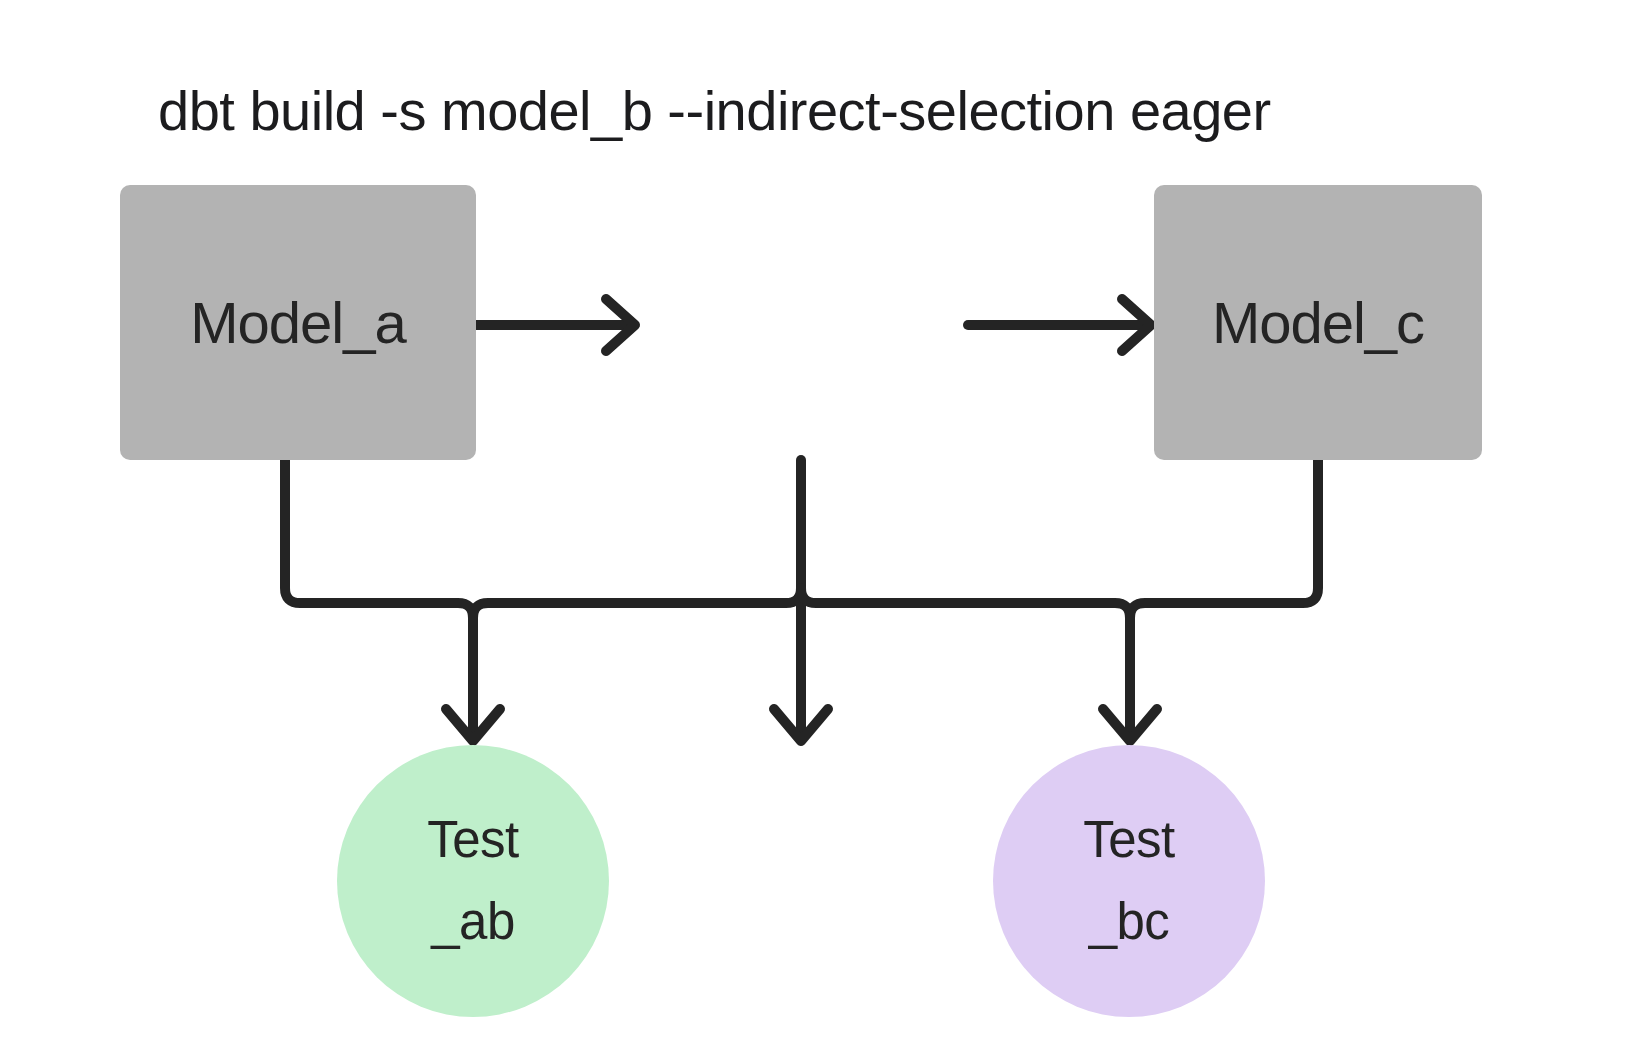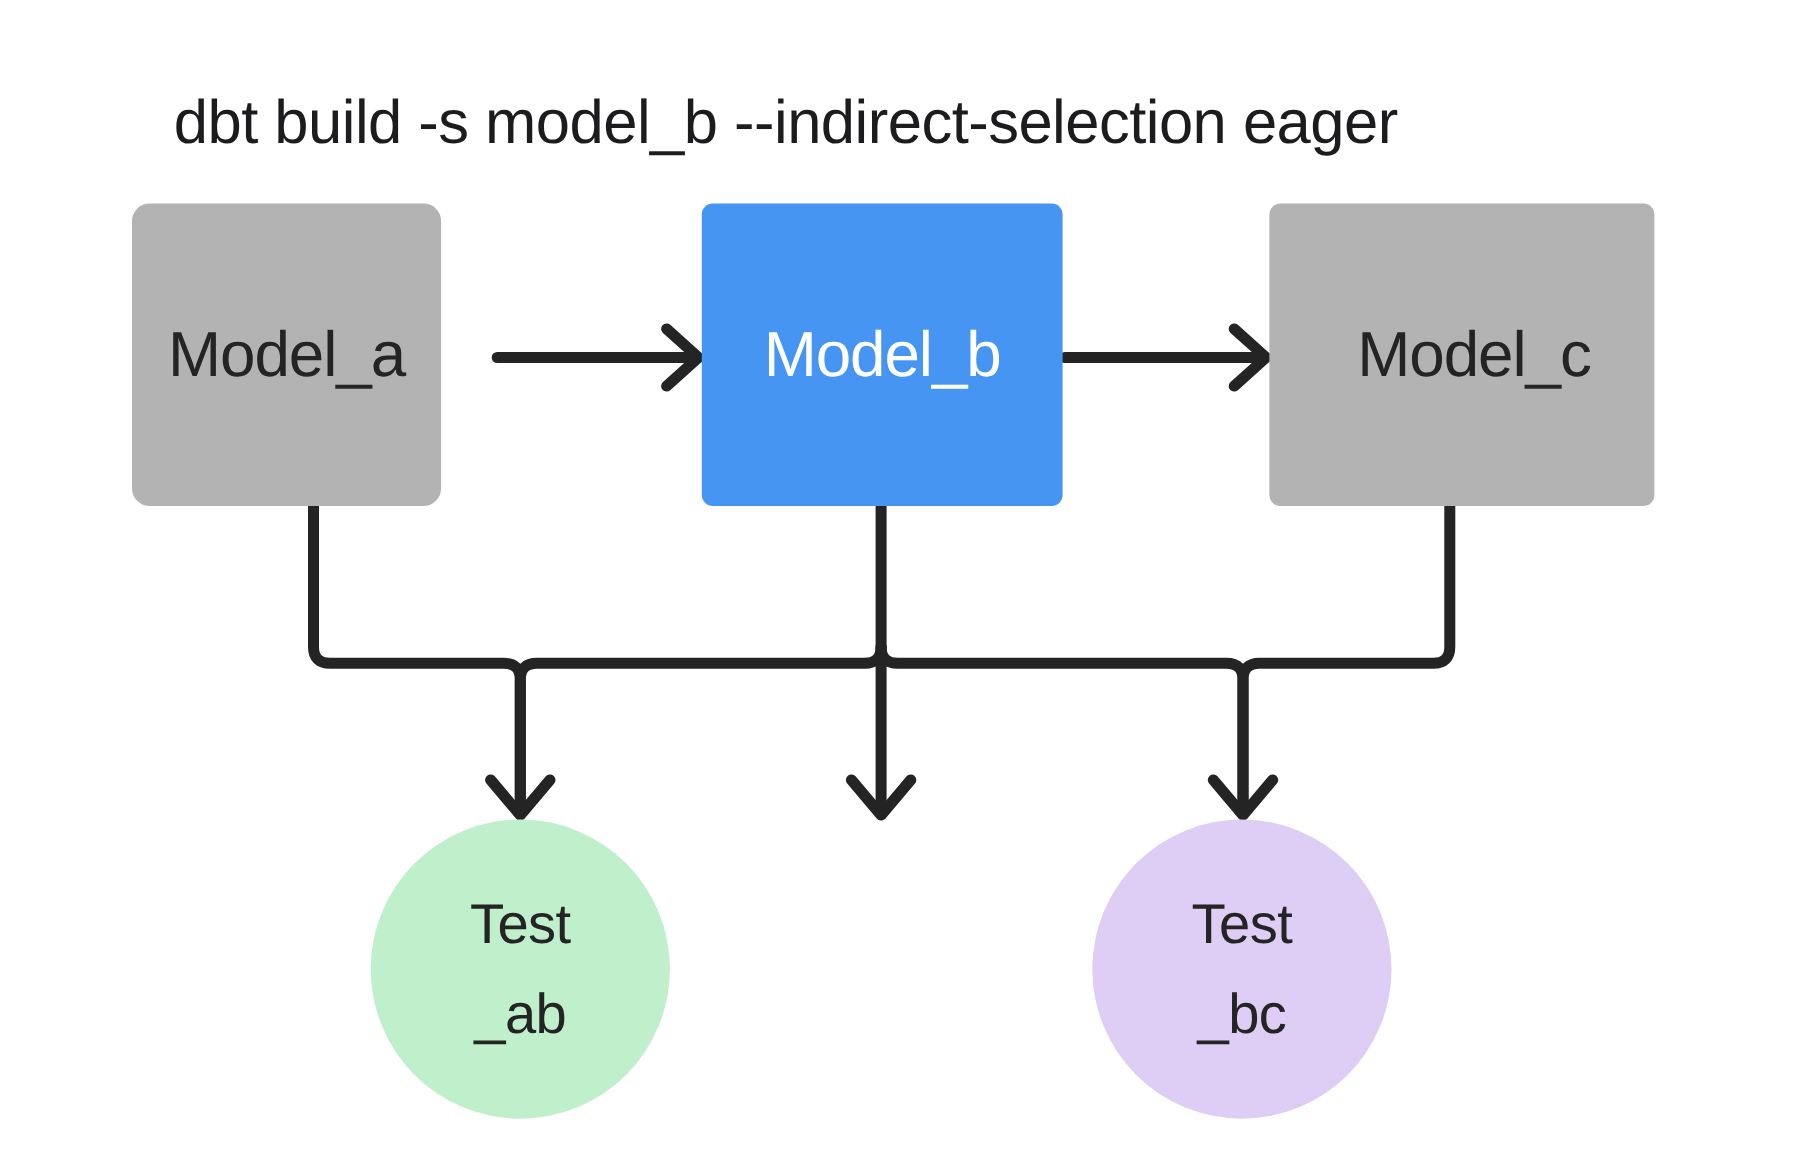--- a/index.html
+++ b/index.html
@@ -46,23 +46,23 @@
     height: 275px;
     border-radius: 10px;
     display: flex;
     align-items: center;
     justify-content: center;
     font-size: 58px;
     font-weight: 500;
     letter-spacing: -1px;
     color: var(--text-dark, #242424);
   }
-  .box-a { left: 120px; width: 281px; background: var(--model-default, #B3B3B3); border-radius: 16px; }
+  .box-a { left: 120px; width: 356px; background: var(--model-default, #B3B3B3); }
   .box-b { left: 638px; width: 328px; background: var(--model-selected, #4795F2); color: var(--text-light, #FFFFFF); }
-  .box-c { left: 1154px; width: 328px; background: var(--model-default, #B3B3B3); padding-left: 22px; }
+  .box-c { left: 1154px; width: 328px; background: var(--model-default, #B3B3B3); }
   .node-circle {
     position: absolute;
     border-radius: 50%;
     display: flex;
     flex-direction: column;
     align-items: center;
     justify-content: center;
     font-size: 51px;
     font-weight: 500;
     letter-spacing: -0.5px;
@@ -101,23 +101,20 @@
 
     <path class="edge" d="M446 661 L473 693 L500 661"></path>
     <path class="edge" d="M774 661 L801 693 L828 661"></path>
     <path class="edge" d="M1103 661 L1130 693 L1157 661"></path>
   </svg>
 
   <div class="node-box box-a">
     <span>Model_a</span>
   </div>
 
-  <div class="node-box box-b">
-    <span>Model_b</span>
-  </div>
 
   <div class="node-box box-c">
     <span>Model_c</span>
   </div>
 
   <div class="node-circle circle-ab">
     <span>Test</span>
     <span>_ab</span>
   </div>
 

